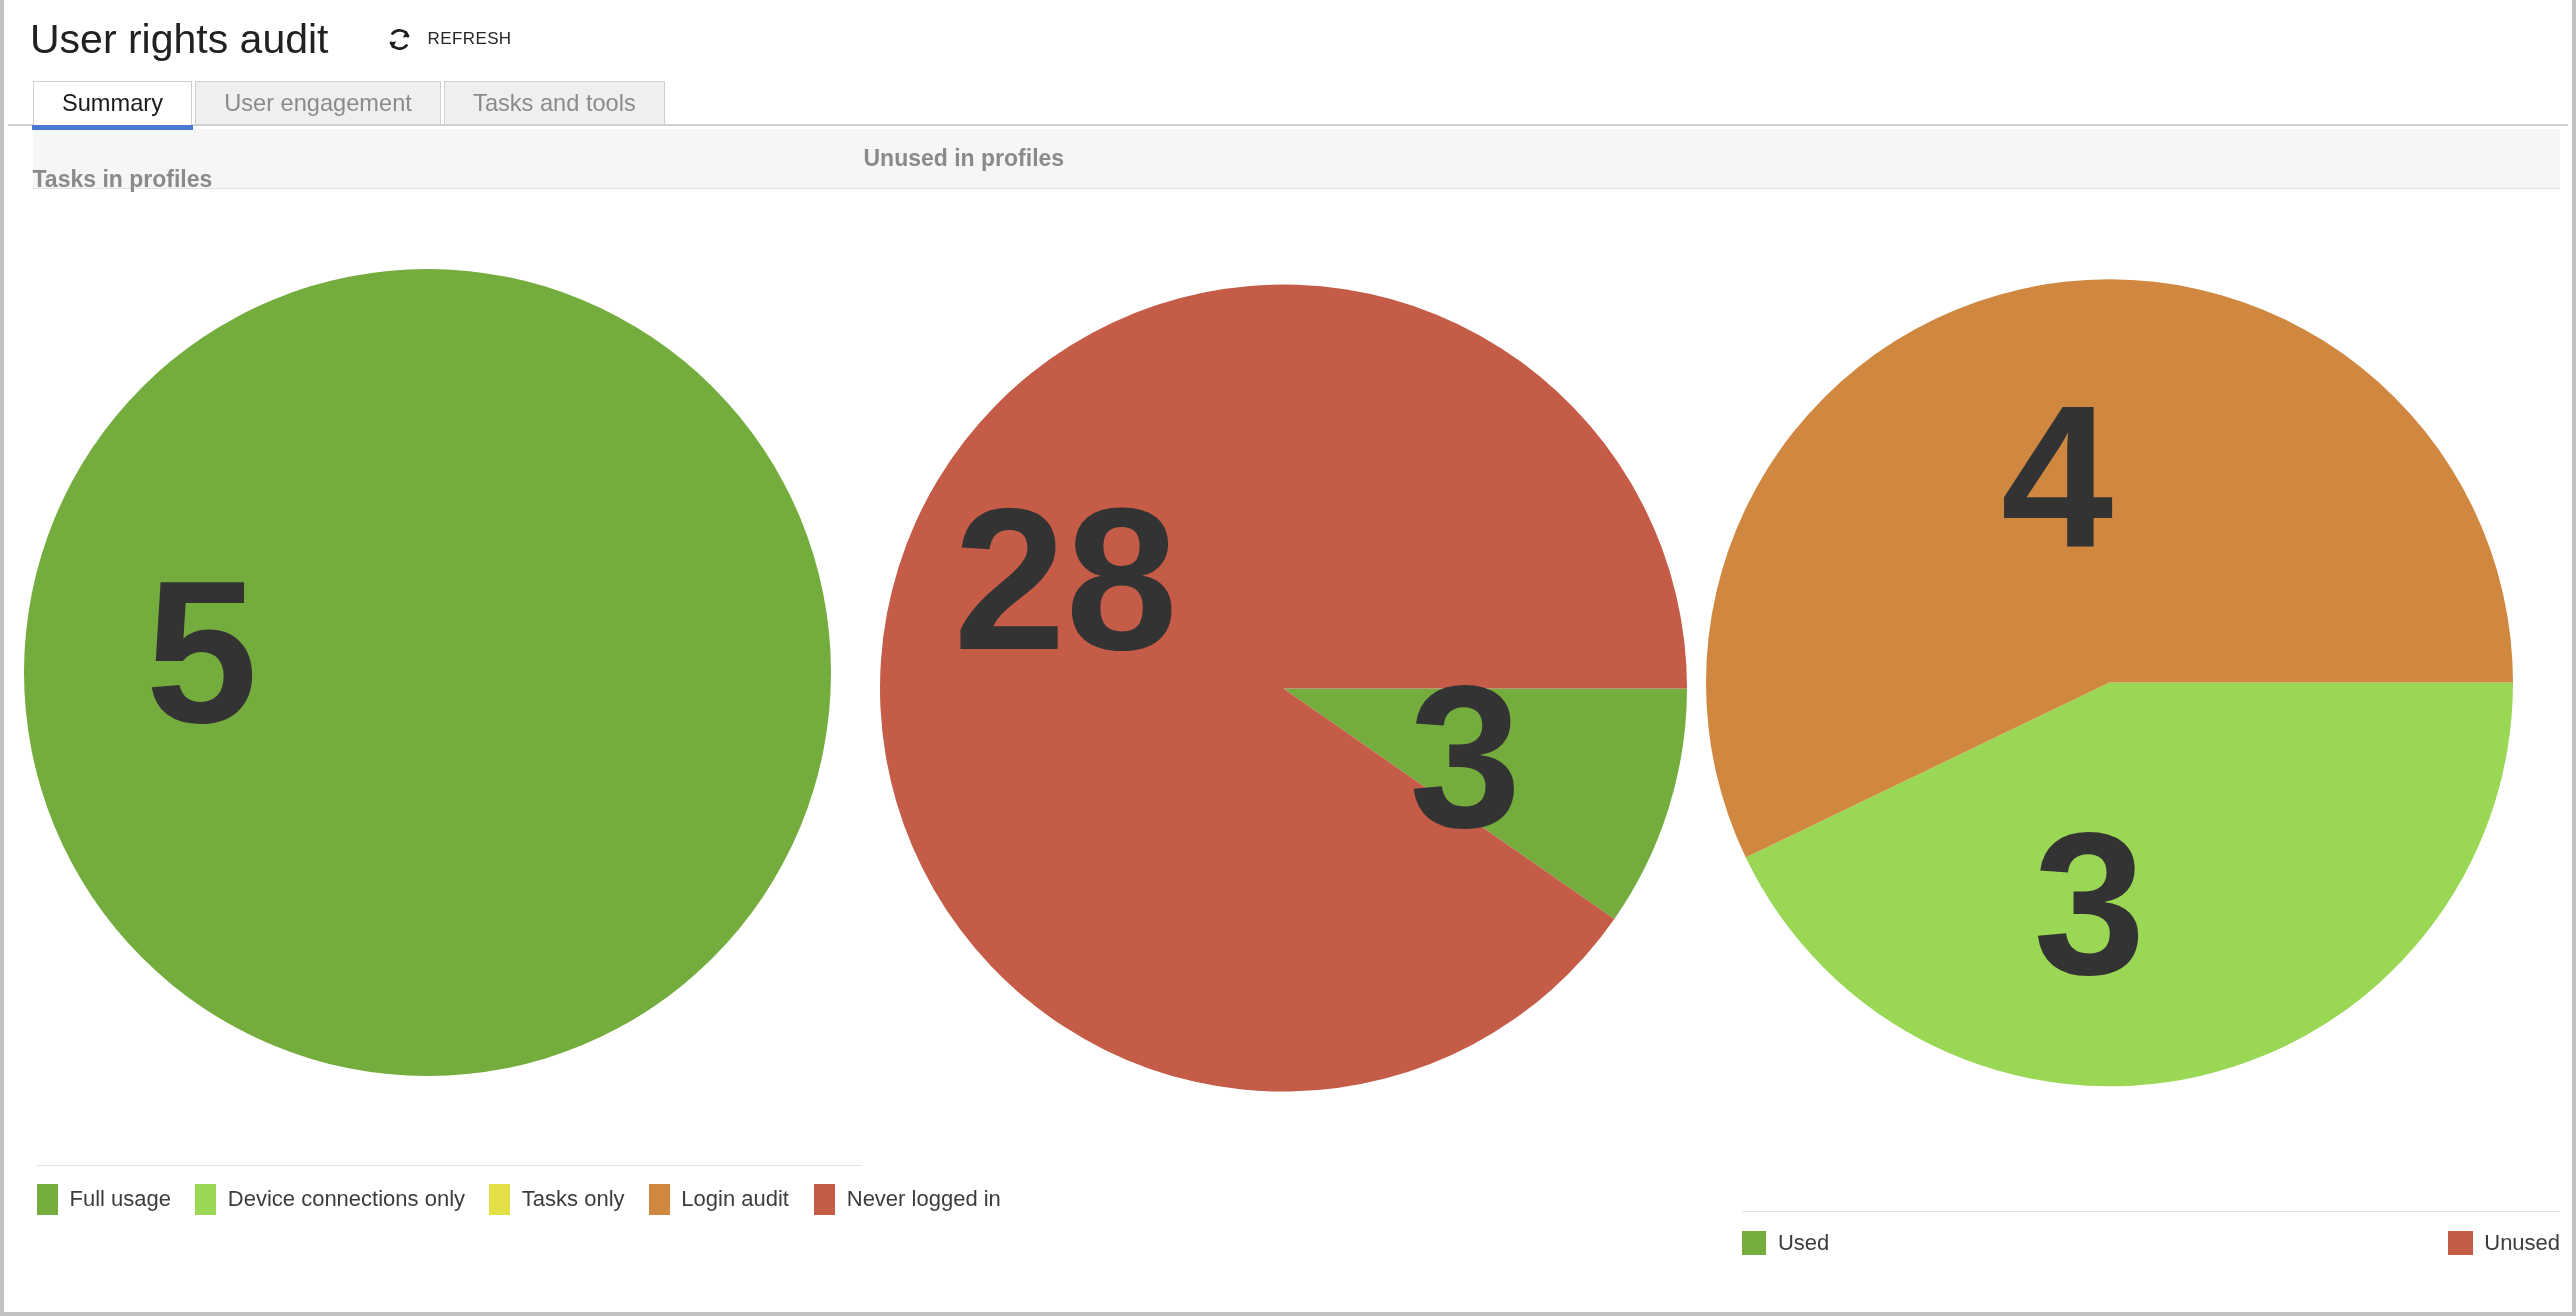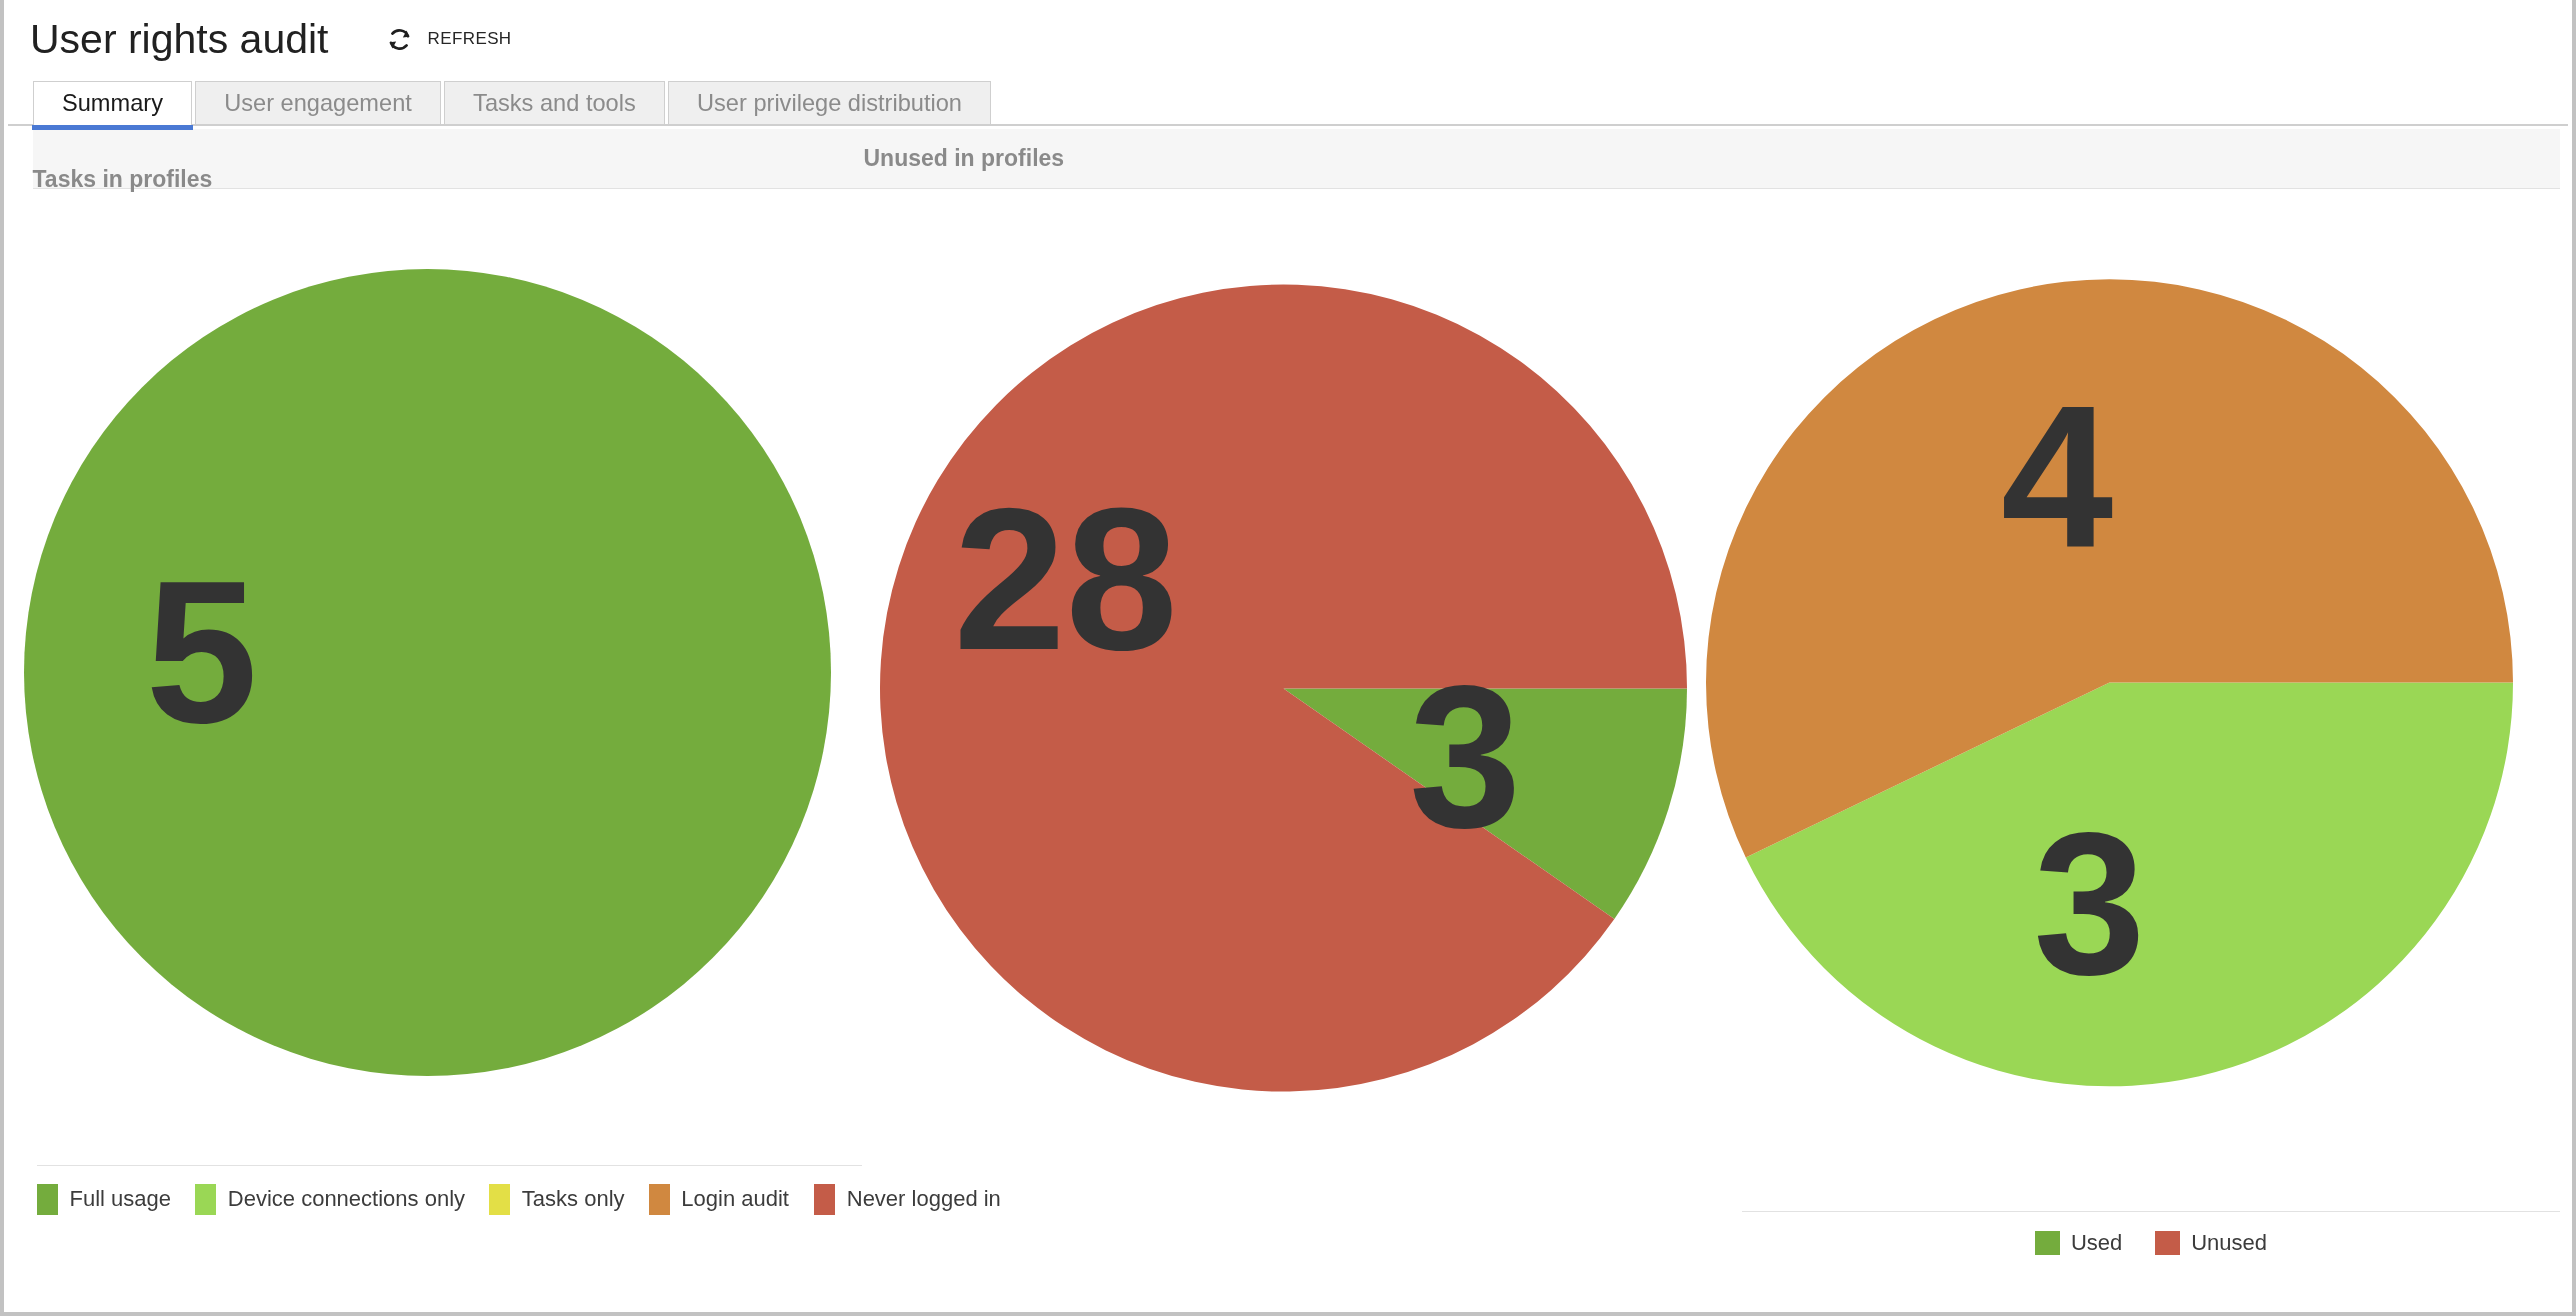--- a/index.html
+++ b/index.html
@@ -182,21 +182,21 @@
   }
   .legend.l2 {
     left: 870px;
     width: 818px;
     bottom: 21px;
     height: 57px;
     padding-top: 18px;
   }
   .legend-rows { display: flex; flex-direction: row; gap: 1px; }
   .legend-row { display: flex; align-items: center; }
-  .legend-row.center { justify-content: center; gap: 33px; }
+  .legend-row.center { justify-content: space-between; gap: 33px; }
   .legend-item {
     display: flex;
     align-items: center;
     gap: 11.4px;
     margin-right: 24.4px;
     cursor: pointer;
   }
   .legend-row.center .legend-item { margin-right: 0; }
   .swatch {
     width: 21px;
@@ -234,23 +234,20 @@
   <div class="tabbar">
     <div class="tab active">
       <span>Summary</span>
     </div>
     <div class="tab inactive">
       <span>User engagement</span>
     </div>
     <div class="tab inactive">
       <span>Tasks and tools</span>
     </div>
-    <div class="tab inactive">
-      <span>User privilege distribution</span>
-    </div>
   </div>
 
   <div class="colheads">
     <div class="colhead c2">Tasks in profiles</div>
     <div class="colhead c3">Unused in profiles</div>
   </div>
 
   <div class="charts">
 
     <div class="panel p1">

